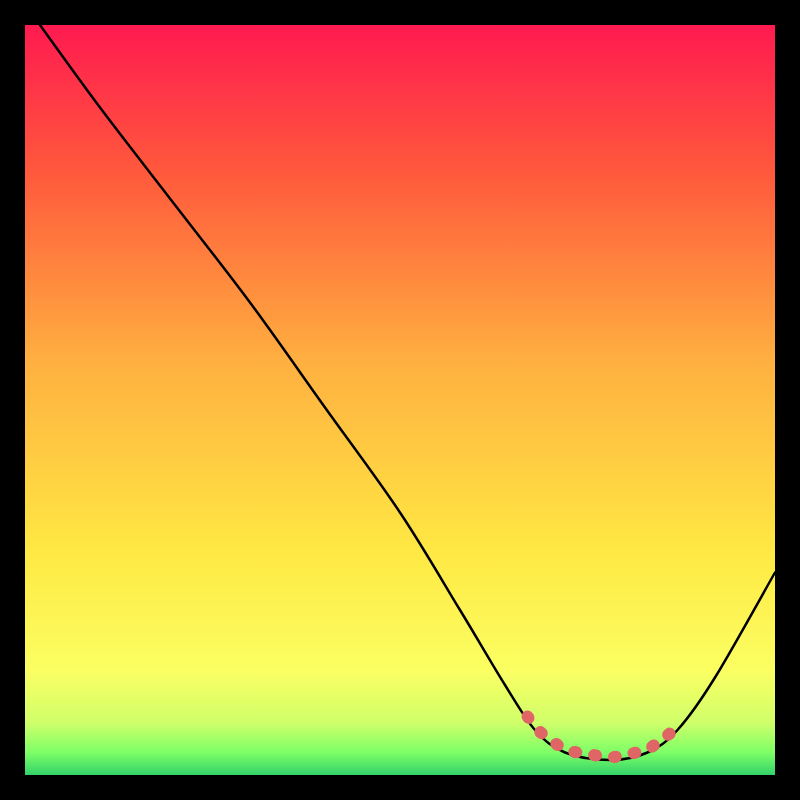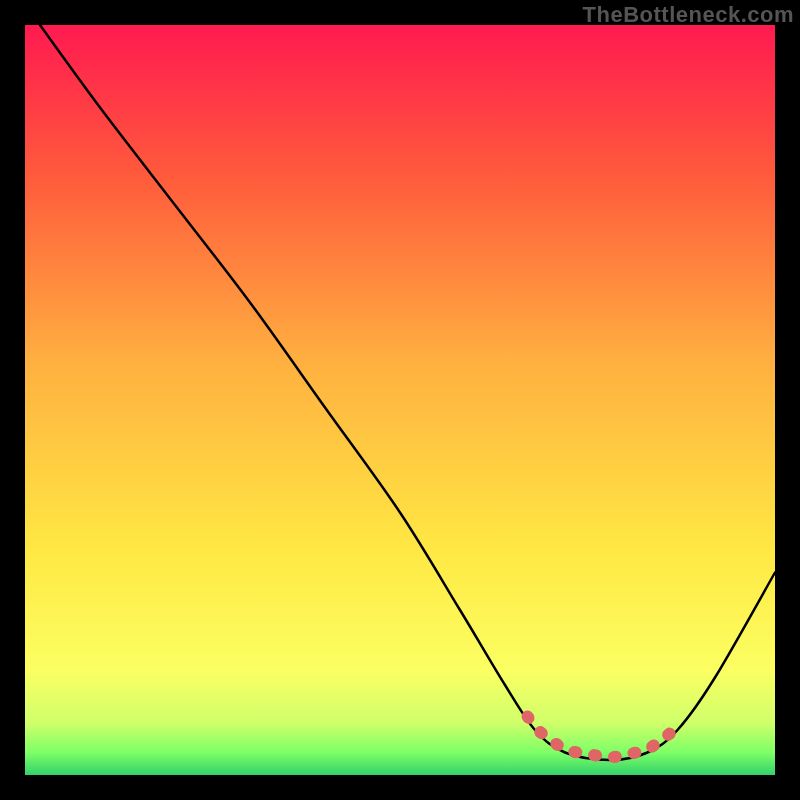--- a/index.html
+++ b/index.html
@@ -35,21 +35,20 @@
     width: 800px;
     height: 800px;
     display: block;
   }
 </style>
 </head>
 <body>
 
 <div class="frame">
 
-  <div class="watermark">TheBottleneck.com</div>
 
   <svg class="chart-svg" viewBox="0 0 800 800">
     <defs>
       <linearGradient id="bg-grad" x1="0" y1="0" x2="0" y2="1">
 
       <stop offset="0%" stop-color="#ff1a50"></stop>
           <stop offset="20%" stop-color="#ff5a3c"></stop>
           <stop offset="45%" stop-color="#ffb040"></stop>
           <stop offset="70%" stop-color="#ffe843"></stop>
           <stop offset="86%" stop-color="#fbff62"></stop>

